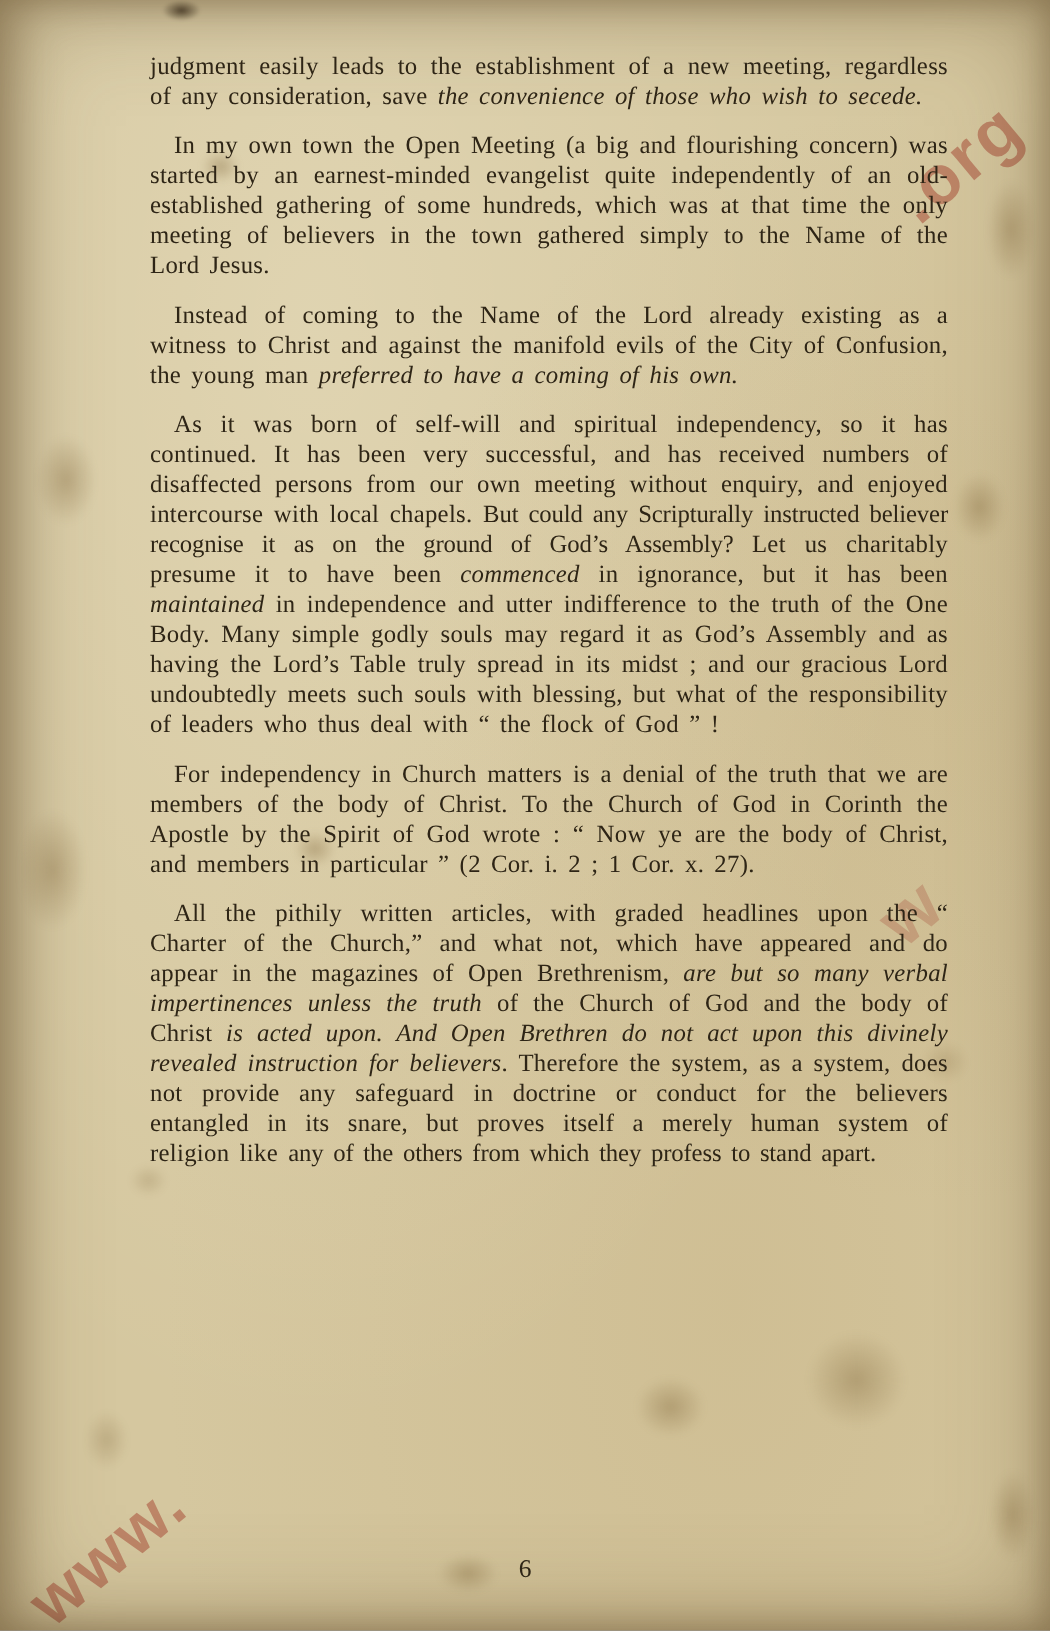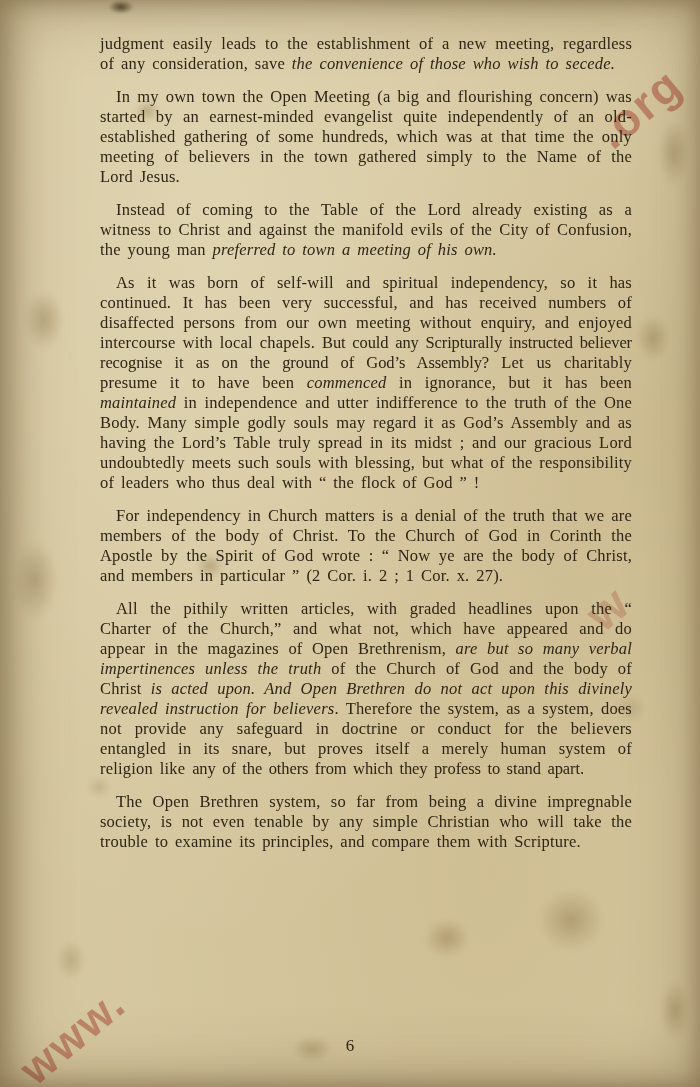--- a/index.html
+++ b/index.html
@@ -93,22 +93,21 @@
   <div class="stain s13"></div>
   <div class="stain s14"></div>
 
   <span class="wm wm-top-right">.org</span>
   <span class="wm wm-mid-right">w</span>
   <span class="wm wm-bottom-left">www.</span>
 
   <div class="text-block">
       <p><span class="run normal">judgment easily leads to the establishment of a new meeting, regardless of any consideration, save </span><span class="run italic">the convenience of those who wish to secede.</span></p>
       <p class="indent"><span class="run normal">In my own town the Open Meeting (a big and flourishing concern) was started by an earnest-minded evangelist quite independently of an old-established gathering of some hundreds, which was at that time the only meeting of believers in the town gathered simply to the Name of the Lord Jesus.</span></p>
-      <p class="indent"><span class="run normal">Instead of coming to the Table of the Lord already existing as a witness to Christ and against the manifold evils of the City of Confusion, the young man </span><span class="run italic">preferred to town a meeting of his own.</span></p>
+      <p class="indent"><span class="run normal">Instead of coming to the Name of the Lord already existing as a witness to Christ and against the manifold evils of the City of Confusion, the young man </span><span class="run italic">preferred to have a coming of his own.</span></p>
       <p class="indent"><span class="run normal">As it was born of self-will and spiritual independency, so it has continued.  It has been very successful, and has received numbers of disaffected persons from our own meeting without enquiry, and enjoyed intercourse with local chapels.  </span><span class="run bold">But could any Scripturally instructed believer recognise it as on the ground of God’s Assembly? </span><span class="run normal">Let us charitably presume it to have been </span><span class="run italic">commenced</span><span class="run normal"> in ignorance, but it has been </span><span class="run italic">maintained</span><span class="run normal"> in independence and utter indifference to the truth of the One Body.  Many simple godly souls may regard it as God’s Assembly and as having the Lord’s Table truly spread in its midst ; and our gracious Lord undoubtedly meets such souls with blessing, but what of the responsibility of leaders who thus deal with “ the flock of God ” !</span></p>
       <p class="indent"><span class="run normal">For independency in Church matters is a denial of the truth that we are members of the body of Christ.  To the Church of God in Corinth the Apostle by the Spirit of God wrote : “ Now ye are the body of Christ, and members in particular ” (2 Cor. i. 2 ; 1 Cor. x. 27).</span></p>
       <p class="indent"><span class="run normal">All the pithily written articles, with graded headlines upon the “ Charter of the Church,” and what not, which have appeared and do appear in the magazines of Open Brethrenism, </span><span class="run italic">are but so many verbal impertinences unless the truth</span><span class="run normal"> of the Church of God and the body of Christ </span><span class="run italic">is acted upon. And Open Brethren do not act upon this divinely revealed instruction for believers</span><span class="run normal">.  Therefore the system, as a system, does not provide any safeguard in doctrine or conduct for the believers entangled in its snare, but proves itself a merely human system of religion like </span><span class="run bold">any of the others from which they profess to stand apart.</span></p>
-      <p class="indent"><span class="run normal">The Open Brethren system, so far from being a divine impregnable society, is not even tenable by any simple Christian who will take the trouble to examine its principles, and compare them with Scripture.</span></p>
     </div>
 
   <div class="page-number">6</div>
 
 </div>
 
 </body></html>

